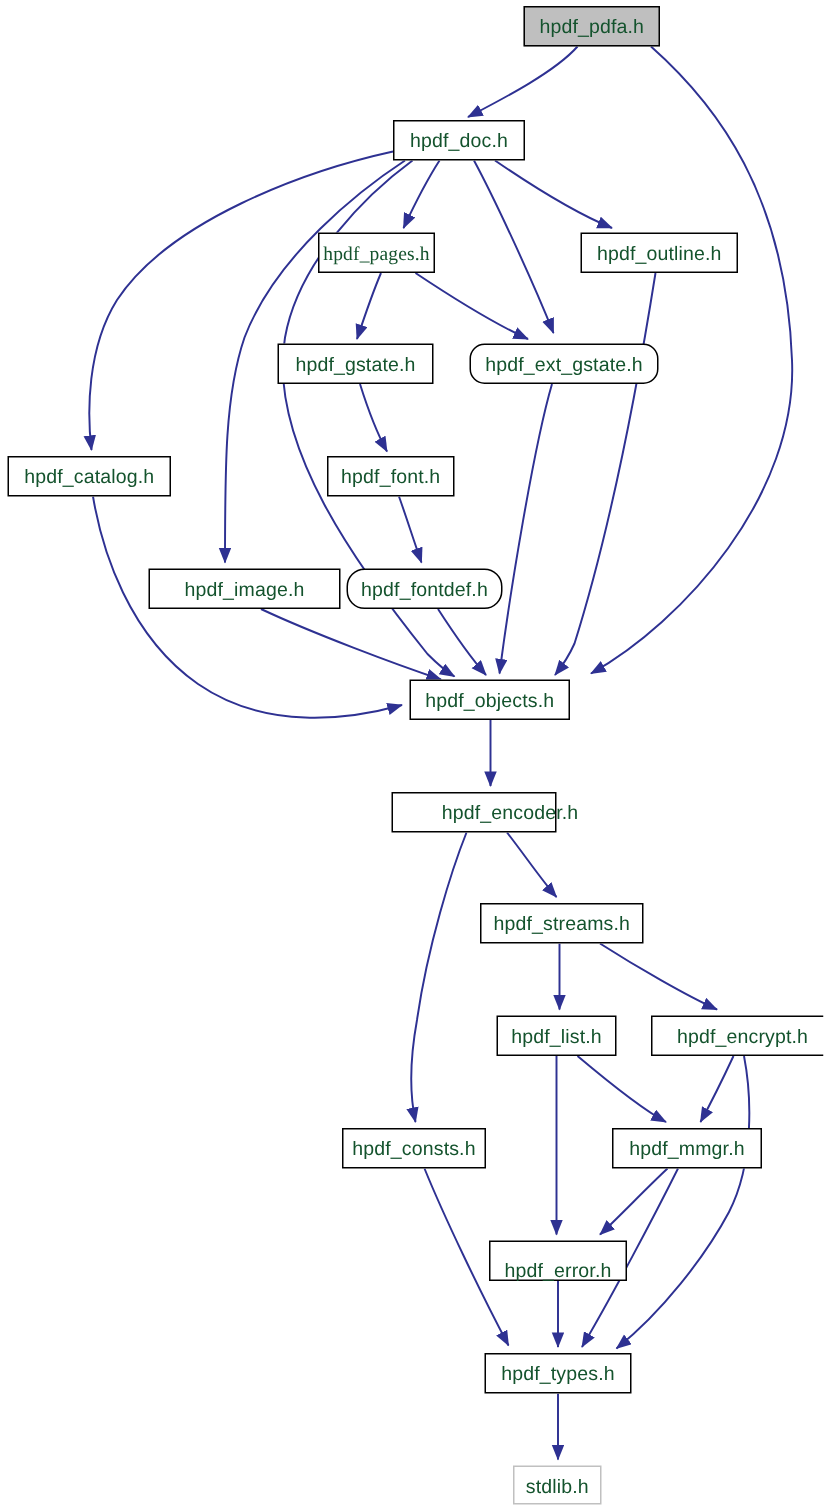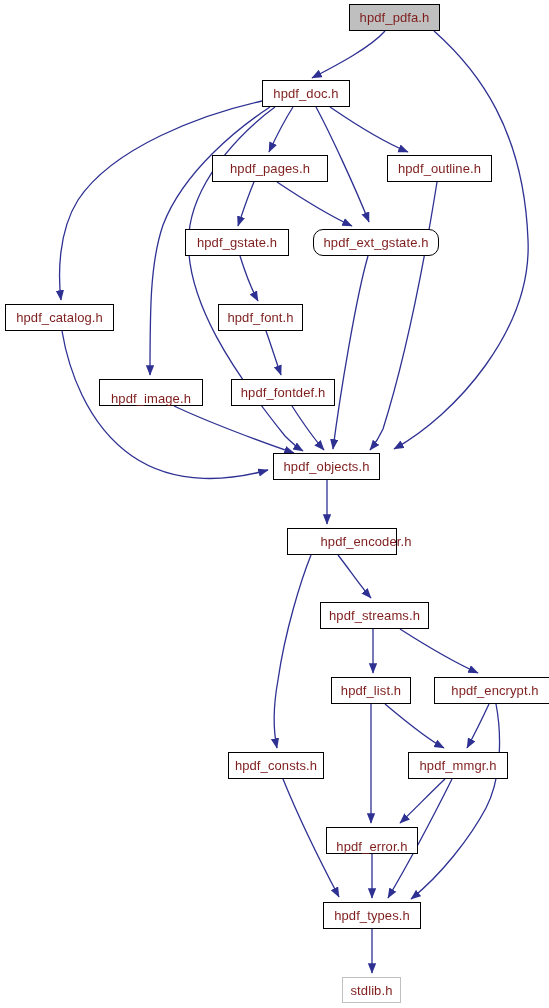--- a/index.html
+++ b/index.html
@@ -32,21 +32,21 @@
   }
   .node {
     position: absolute;
     box-sizing: border-box;
     display: flex;
     align-items: center;
     justify-content: center;
     background: #ffffff;
     border: 1px solid #000000;
     font-size: 13px;
-    color: #7f1d1d;
+    color: #14532d;
     line-height: 1;
     white-space: nowrap;
     letter-spacing: 0.1px;
   }
   .node.highlight {
     background: #bfbfbf;
   }
   .node.faded {
     border-color: #c0c0c0;
   }
@@ -100,48 +100,48 @@
       </g>
   </svg>
 
   <div id="node-layer">
       <div class="node highlight" style="left: 349px; top: 4px; width: 91px; height: 27px;">
         <span class="node-label">hpdf_pdfa.h</span>
       </div>
       <div class="node" style="left: 262px; top: 80px; width: 88px; height: 27px;">
         <span class="node-label">hpdf_doc.h</span>
       </div>
-      <div class="node" style="left: 212px; top: 155px; width: 116px; height: 27px;">
+      <div class="node" style="left: 212px; top: 155px; width: 78px; height: 27px; font-family: Liberation Serif, serif;">
         <span class="node-label">hpdf_pages.h</span>
       </div>
       <div class="node" style="left: 387px; top: 155px; width: 105px; height: 27px;">
         <span class="node-label">hpdf_outline.h</span>
       </div>
       <div class="node" style="left: 185px; top: 229px; width: 104px; height: 27px;">
         <span class="node-label">hpdf_gstate.h</span>
       </div>
       <div class="node" style="left: 313px; top: 229px; width: 126px; height: 27px; border-radius: 10px;">
         <span class="node-label">hpdf_ext_gstate.h</span>
       </div>
       <div class="node" style="left: 5px; top: 304px; width: 109px; height: 27px;">
         <span class="node-label">hpdf_catalog.h</span>
       </div>
       <div class="node" style="left: 218px; top: 304px; width: 85px; height: 27px;">
         <span class="node-label">hpdf_font.h</span>
       </div>
-      <div class="node" style="left: 99px; top: 379px; width: 104px; height: 27px; align-items: flex-end;">
+      <div class="node" style="left: 99px; top: 379px; width: 128px; height: 27px;">
         <span class="node-label">hpdf_image.h</span>
       </div>
-      <div class="node" style="left: 231px; top: 379px; width: 104px; height: 27px;">
+      <div class="node" style="left: 231px; top: 379px; width: 104px; height: 27px; border-radius: 12px;">
         <span class="node-label">hpdf_fontdef.h</span>
       </div>
       <div class="node" style="left: 273px; top: 453px; width: 107px; height: 27px;">
         <span class="node-label">hpdf_objects.h</span>
       </div>
-      <div class="node" style="left: 287px; top: 528px; width: 110px; height: 27px; padding-left: 48px;">
+      <div class="node" style="left: 261px; top: 528px; width: 110px; height: 27px; padding-left: 48px;">
         <span class="node-label">hpdf_encoder.h</span>
       </div>
       <div class="node" style="left: 320px; top: 602px; width: 109px; height: 27px; justify-content: center;">
         <span class="node-label">hpdf_streams.h</span>
       </div>
       <div class="node" style="left: 331px; top: 677px; width: 80px; height: 27px;">
         <span class="node-label">hpdf_list.h</span>
       </div>
       <div class="node" style="left: 434px; top: 677px; width: 122px; height: 27px;">
         <span class="node-label">hpdf_encrypt.h</span>

